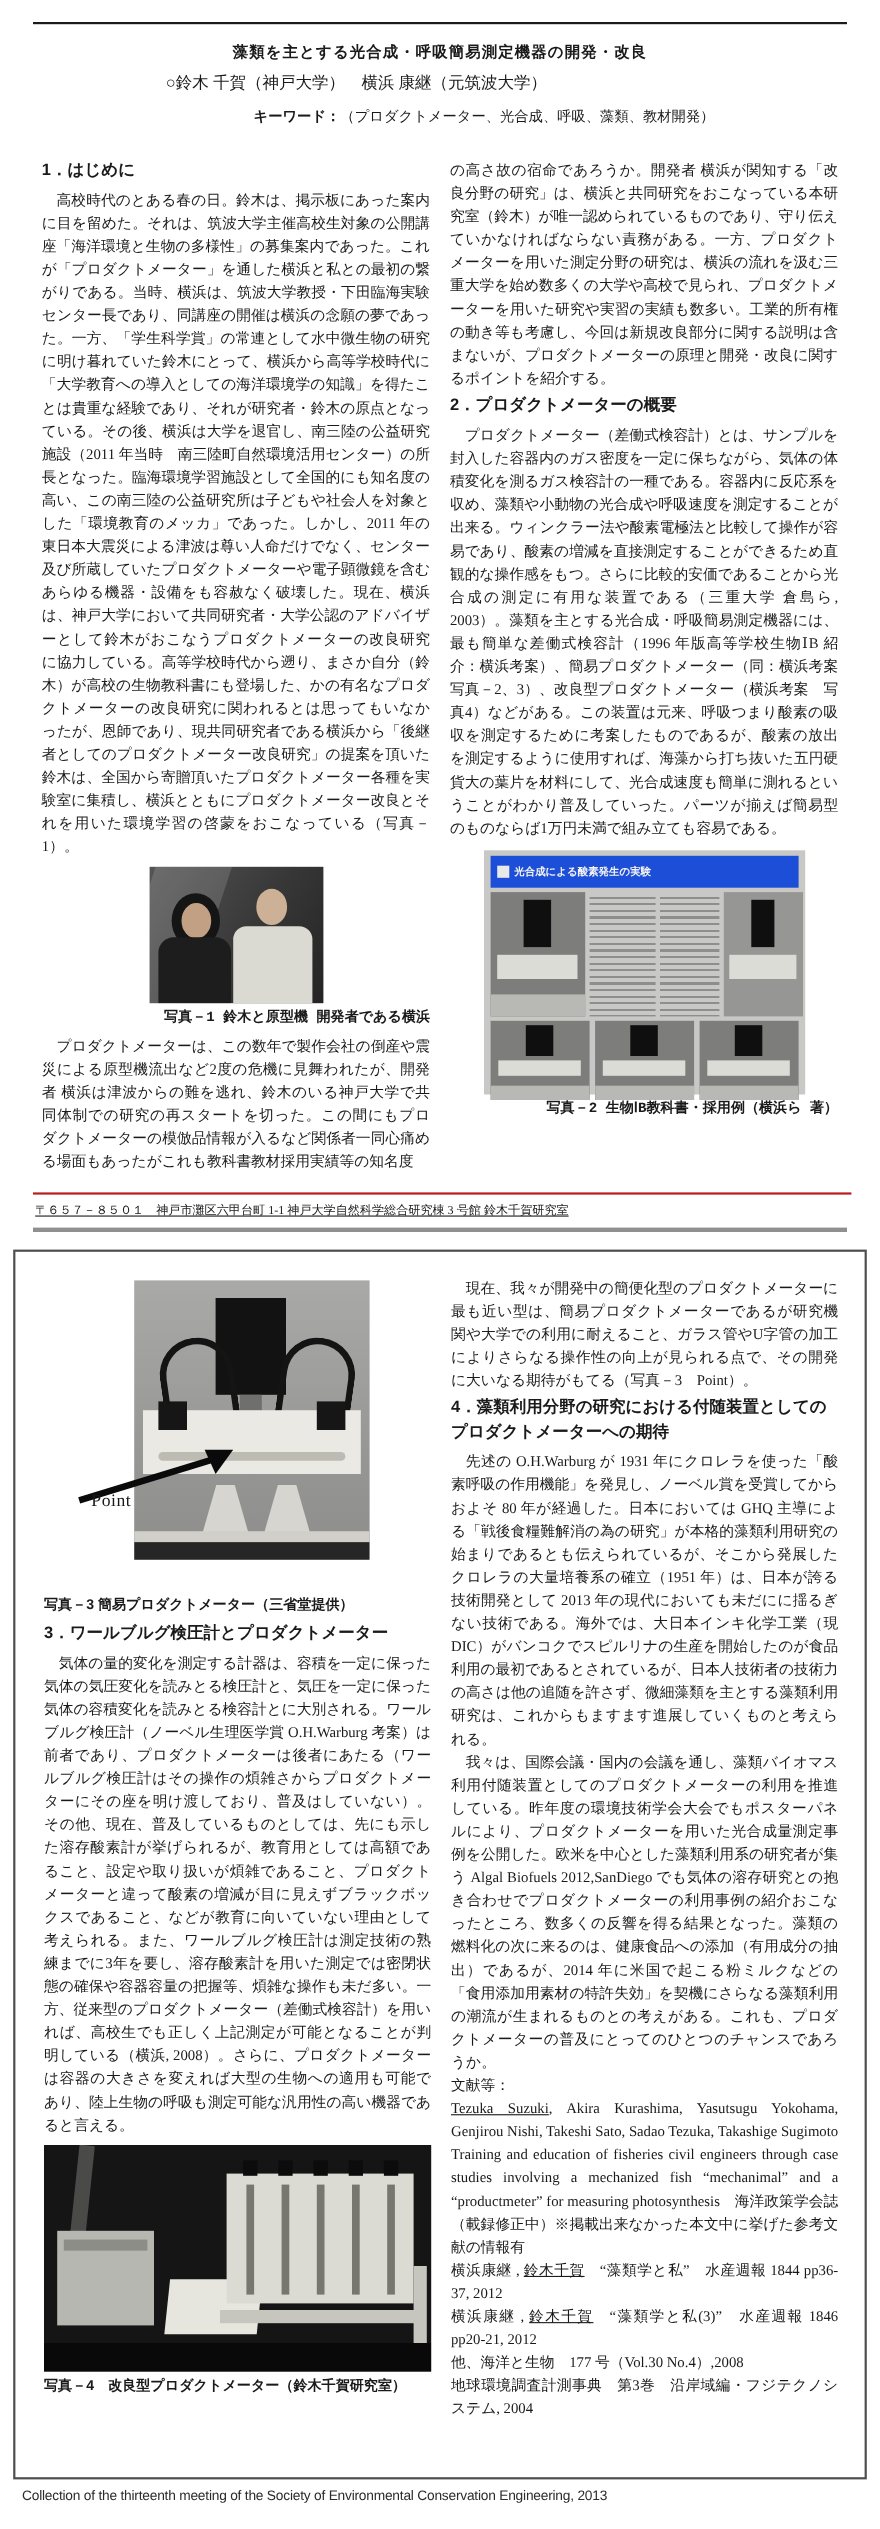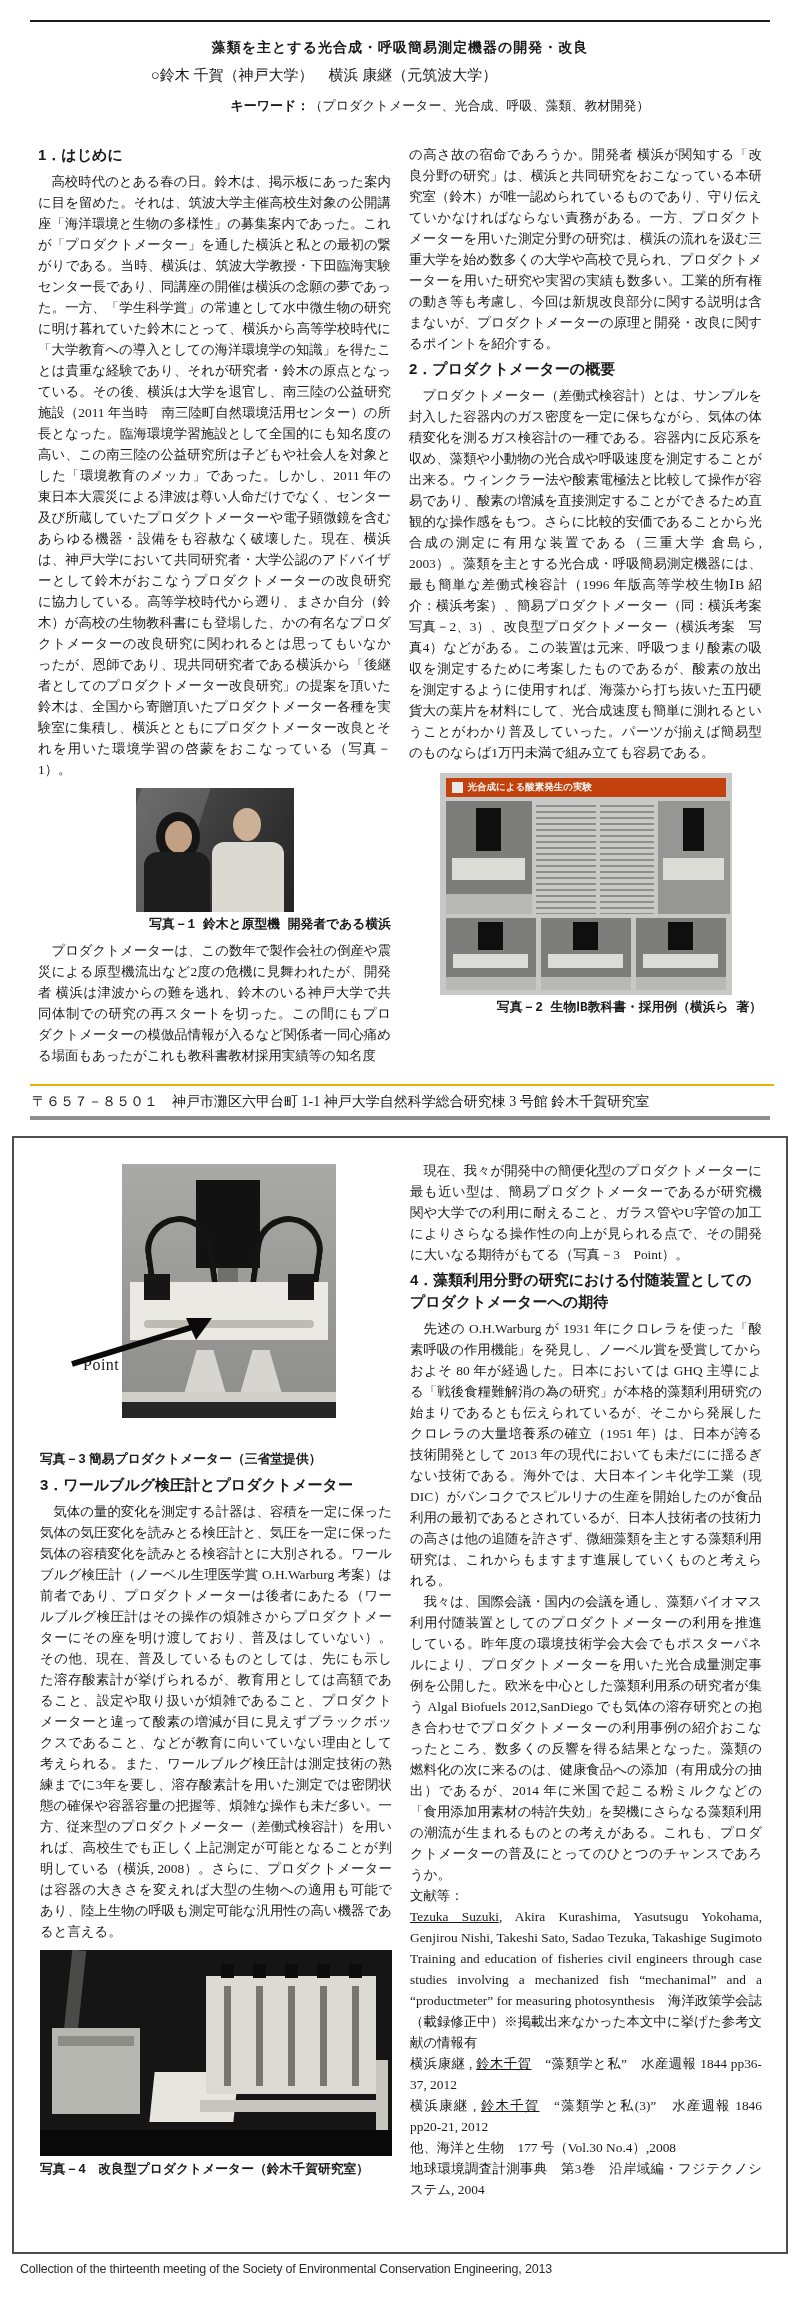--- a/index.html
+++ b/index.html
@@ -30,35 +30,35 @@
   .ph1-streak{position:absolute;left:-12px;top:-16px;width:66px;height:150px;background:rgba(255,255,255,.14);transform:rotate(18deg);}
   .ph1-hairL{position:absolute;left:20px;top:24px;width:44px;height:50px;border-radius:50%;background:#151515;}
   .ph1-headL{position:absolute;left:29px;top:33px;width:27px;height:32px;border-radius:50%;background:#c2a084;}
   .ph1-bodyL{position:absolute;left:8px;top:64px;width:66px;height:60px;border-radius:14px 14px 0 0;background:#1d1d1d;}
   .ph1-headR{position:absolute;left:97px;top:20px;width:28px;height:33px;border-radius:50%;background:#cdb196;}
   .ph1-bodyR{position:absolute;left:76px;top:54px;width:72px;height:70px;border-radius:12px 12px 0 0;background:#dadad2;}
 
   
   .tb{position:relative;width:292px;height:222px;background:#c8c8c6;margin:10px auto 0;
       padding:5px 6px;box-sizing:border-box;}
-  .tb-header{height:19px;background:#c2410c;display:flex;align-items:center;gap:5px;padding:0 6px;}
+  .tb-header{height:29px;background:#1d4ed8;display:flex;align-items:center;gap:5px;padding:0 6px;}
   .tb-badge{width:11px;height:11px;background:#e9e9e7;flex:0 0 auto;}
   .tb-htitle{color:#f3f3f1;font-size:9.5px;font-weight:bold;font-family:"Liberation Sans",sans-serif;white-space:nowrap;}
   .tb-top{margin-top:4px;display:grid;grid-template-columns:86px 60px 54px 72px;gap:4px;height:113px;}
   .tb-bottom{margin-top:4px;display:grid;grid-template-columns:repeat(3,1fr);gap:5px;height:72px;}
   .tb-p{position:relative;background:#7d7d7b;overflow:hidden;}
   .tb-p.light{background:#969694;}
   .tb-txt{position:relative;background:repeating-linear-gradient(#c8c8c6 0 4px,#8e8e8c 4px 6px);}
   .mini-plate{position:absolute;left:36%;top:6%;width:28%;height:38%;background:#0f0f0f;}
   .mini-bar{position:absolute;left:8%;right:8%;top:50%;height:20%;background:#dcdcd6;}
   .mini-base{position:absolute;left:0;right:0;bottom:0;height:18%;background:#b8b8b4;}
 
   
-  .addr{position:absolute;left:30px;top:1084px;width:740px;border-top:2px solid #eab308;
-        padding:7px 2px 7px 2px;font-size:14px;}
+  .addr{position:absolute;left:30px;top:1084px;width:740px;border-top:2px solid #b91c1c;
+        padding:7px 2px 7px 2px;font-size:11px;text-decoration:underline;}
   .addr-underline{position:absolute;left:30px;top:1116px;width:740px;height:4px;background:#8f8f8f;}
 
   
   .page2{position:absolute;left:12px;top:1136px;width:776px;height:1118px;border:2px solid #4e4e4e;
          box-sizing:border-box;padding:22px 22px 0 26px;}
   .cols2{display:flex;gap:18px;}
   .col2{width:352px;}
 
   
   .ph3-row{position:relative;width:100%;height:286px;}

